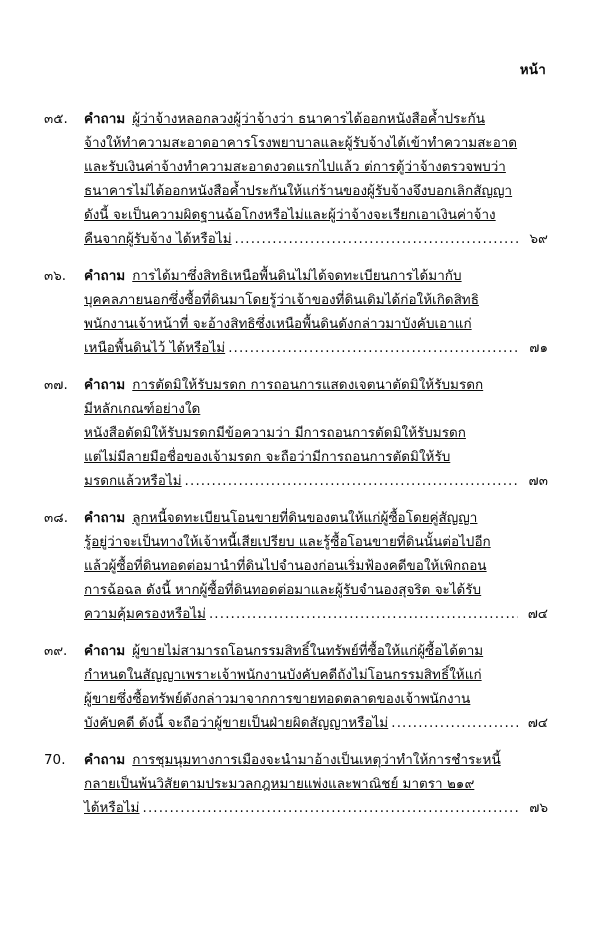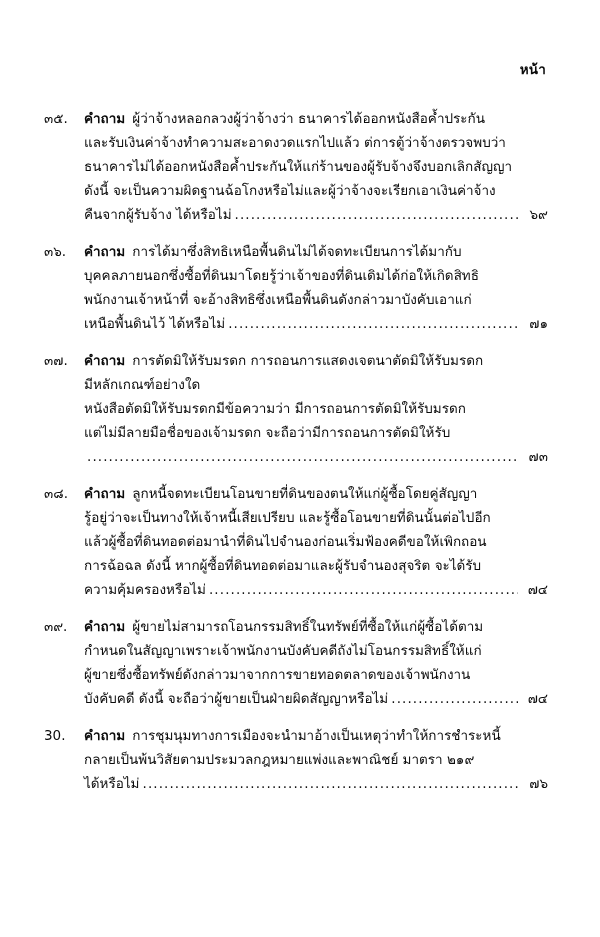--- a/index.html
+++ b/index.html
@@ -50,20 +50,21 @@
   }
   .line {
     display: flex;
     align-items: baseline;
     font-size: 13.5px;
     line-height: 1.78;
     white-space: nowrap;
   }
   .line-text {
     white-space: nowrap;
+    text-decoration: underline;
   }
   .first-line .label {
     font-weight: bold;
     margin-right: 7px;
   }
   .dots {
     flex: 1 1 auto;
     overflow: hidden;
     white-space: nowrap;
     letter-spacing: 1.1px;
@@ -87,20 +88,23 @@
   <div class="toc-list">
 
     <div class="entry">
       <div class="entry-num">๓๕.</div>
       <div class="entry-body">
         <div class="line first-line">
           <span class="label">คำถาม</span>
           <span class="line-text">ผู้ว่าจ้างหลอกลวงผู้ว่าจ้างว่า ธนาคารได้ออกหนังสือค้ำประกัน</span>
         </div>
         <div class="line">
+            <span class="line-text">จ้างให้ทำความสะอาดอาคารโรงพยาบาลและผู้รับจ้างได้เข้าทำความสะอาด</span>
+          </div>
+        <div class="line">
             <span class="line-text">และรับเงินค่าจ้างทำความสะอาดงวดแรกไปแล้ว ต่การตู้ว่าจ้างตรวจพบว่า</span>
           </div>
         <div class="line">
             <span class="line-text">ธนาคารไม่ได้ออกหนังสือค้ำประกันให้แก่ร้านของผู้รับจ้างจึงบอกเลิกสัญญา</span>
           </div>
         <div class="line">
             <span class="line-text">ดังนี้ จะเป็นความผิดฐานฉ้อโกงหรือไม่และผู้ว่าจ้างจะเรียกเอาเงินค่าจ้าง</span>
           </div>
         <div class="line">
           <span class="line-text">คืนจากผู้รับจ้าง ได้หรือไม่</span>
@@ -141,20 +145,21 @@
         <div class="line">
             <span class="line-text">มีหลักเกณฑ์อย่างใด</span>
           </div>
         <div class="line">
             <span class="line-text">หนังสือตัดมิให้รับมรดกมีข้อความว่า มีการถอนการตัดมิให้รับมรดก</span>
           </div>
         <div class="line">
             <span class="line-text">แต่ไม่มีลายมือชื่อของเจ้ามรดก จะถือว่ามีการถอนการตัดมิให้รับ</span>
           </div>
         <div class="line">
+          <span class="line-text">มรดกแล้วหรือไม่</span>
           <span class="dots">..............................................................................................................................</span>
           <span class="pagenum">๗๓</span>
         </div>
       </div>
     </div>
 
     <div class="entry">
       <div class="entry-num">๓๘.</div>
       <div class="entry-body">
         <div class="line first-line">
@@ -193,21 +198,21 @@
           </div>
         <div class="line">
           <span class="line-text">บังคับคดี ดังนี้ จะถือว่าผู้ขายเป็นฝ่ายผิดสัญญาหรือไม่</span>
           <span class="dots">..............................................................................................................................</span>
           <span class="pagenum">๗๔</span>
         </div>
       </div>
     </div>
 
     <div class="entry">
-      <div class="entry-num">30.</div>
+      <div class="entry-num">70.</div>
       <div class="entry-body">
         <div class="line first-line">
           <span class="label">คำถาม</span>
           <span class="line-text">การชุมนุมทางการเมืองจะนำมาอ้างเป็นเหตุว่าทำให้การชำระหนี้</span>
         </div>
         <div class="line">
             <span class="line-text">กลายเป็นพ้นวิสัยตามประมวลกฎหมายแพ่งและพาณิชย์ มาตรา ๒๑๙</span>
           </div>
         <div class="line">
           <span class="line-text">ได้หรือไม่</span>

